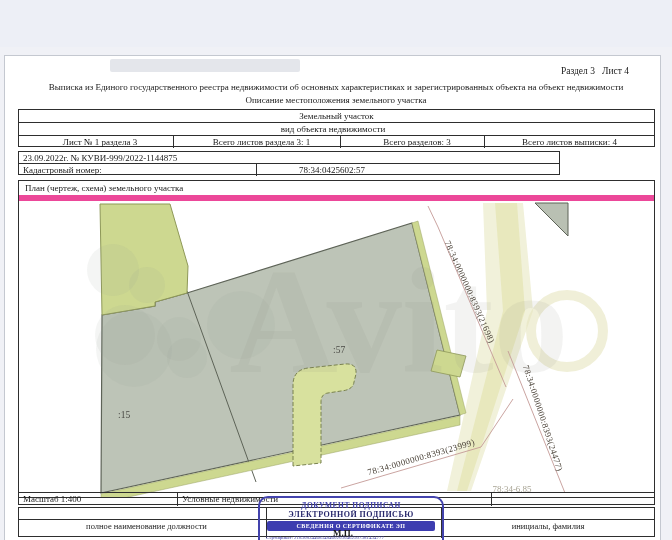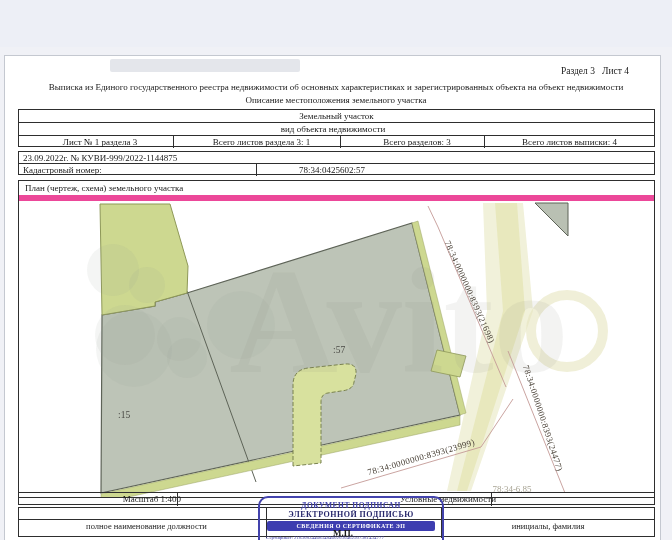--- a/index.html
+++ b/index.html
@@ -52,31 +52,31 @@
       <div class="cell first c-center pad" style="left:0;right:7px;">вид объекта недвижимости</div>
     </div>
     <div class="row" style="top:25px;height:12px;">
       <div class="cell first c-center pad" style="left:0;width:154px;">Лист № 1 раздела 3</div>
       <div class="cell c-center pad" style="left:154px;width:167px;">Всего листов раздела 3: 1</div>
       <div class="cell c-center pad" style="left:321px;width:144px;">Всего разделов: 3</div>
       <div class="cell c-center pad" style="left:465px;right:0;">Всего листов выписки: 4</div>
     </div>
   </div>
 
-  <div class="abs tbl" style="left:18px;top:104px;width:637px;height:24px;">
+  <div class="abs tbl" style="left:18px;top:104px;width:542px;height:24px;">
     <div class="row first" style="top:0;height:11px;">
       <div class="cell first pad" style="left:0;right:0;">23.09.2022г. № КУВИ-999/2022-1144875</div>
     </div>
     <div class="row" style="top:11px;height:12px;">
       <div class="cell first pad" style="left:0;width:237px;">Кадастровый номер:</div>
       <div class="cell pad" style="left:237px;right:0;padding-left:42px;">78:34:0425602:57</div>
     </div>
   </div>
 
-  <div class="abs tbl" style="left:18px;top:133px;width:637px;height:325px;text-align:right;">
+  <div class="abs tbl" style="left:18px;top:133px;width:637px;height:325px;">
     <div class="abs pad" style="left:2px;top:1px;font-size:9px;white-space:nowrap;">План (чертеж, схема) земельного участка</div>
 
     <div class="map-wrap">
       <svg width="635" height="296" viewBox="0 0 635 296">
 
         <polygon points="464,2 504,2 514,110 452,290 428,290 468,110" fill="#f1f1da"></polygon>
         <polygon points="476,2 498,2 506,110 448,290 438,290 484,110" fill="#e8e8bd"></polygon>
 
         <path d="M168,92 L136,101 L136,105 L83,114 L82,292 L441,214 L393,22 Z" fill="#bdc4b7" stroke="#5d6357" stroke-width="1.2"></path>
         <line x1="168" y1="90" x2="237" y2="281" stroke="#5d6357" stroke-width="1"></line>

